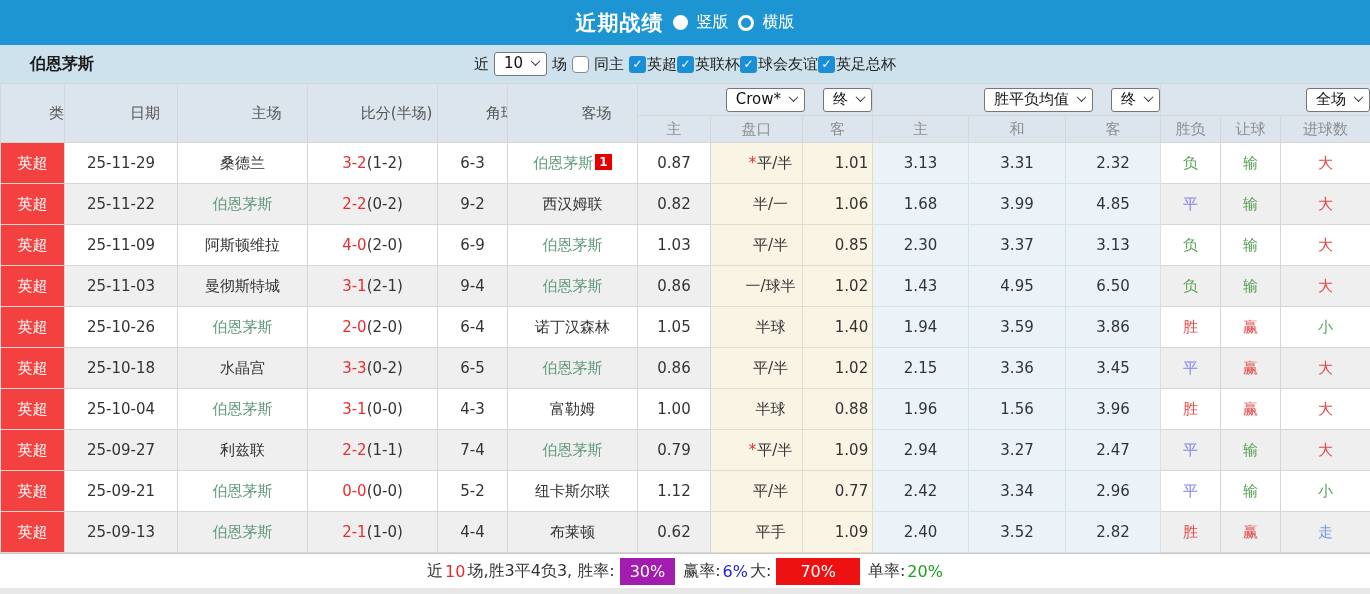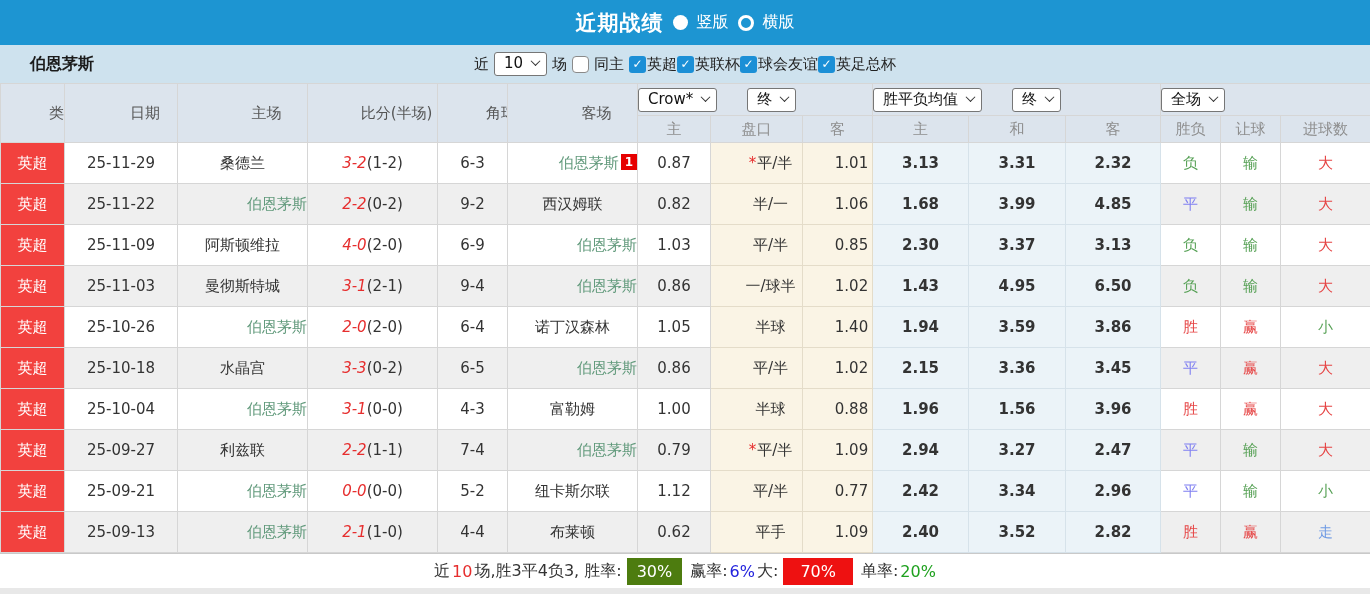--- a/index.html
+++ b/index.html
@@ -50,31 +50,31 @@
   table { border-collapse:collapse; table-layout:fixed; width:1370px; }
   th, td {
     border:1px solid #d6d6d6; text-align:center;
     overflow:hidden; white-space:nowrap; padding:0;
   }
   thead th { background:#dce4ed; font-weight:normal; }
   tr.selects-row { height:32px; }
   tr.subhead-row { height:27px; }
   th.main-h { color:#555; font-size:15px;padding-left:48px; }
   th.sub-h { color:#8e8e8e; font-size:15px; }
-  .sel-wrap { display:flex; justify-content:flex-start; align-items:center; gap:30px; }
+  .sel-wrap { display:flex; justify-content:flex-end; align-items:center; gap:18px; }
 
   tbody td { height:41px; font-size:15px; color:#333; background:#fff; }
   tbody tr.alt td { background:#efefef; }
   td.c-league { background:#f2413e !important; color:#fff; font-size:15px; }
   td.c-pan, td.c-oaway { background:#faf4e5 !important; border-color:#e4dcc9;padding-left:28px; }
-  td.c-avg { background:#ebf3f8 !important; border-color:#d6e2ea;font-weight:bold; }
-
-  .sc { color:#e62e2e;font-style:italic; }
+  td.c-avg { background:#ebf3f8 !important; border-color:#d6e2ea; }
+
+  .sc { color:#e62e2e; }
   .hf { color:#333; }
-  .team-green { color:#629a7c;text-align:right; }
+  .team-green { color:#629a7c; }
   .team-dark { color:#333; }
   .c-red { color:#e64545; }
   .c-green { color:#55a054; }
   .c-blue { color:#8181f1; }
   .c-walk { color:#6f9be4; }
   .star { color:#e62e2e; margin-right:1px; }
   .rank-badge {
     display:inline-block; background:#e60000; color:#fff;
     font-size:12px; font-weight:bold; line-height:16px;
     padding:0 4px; margin-left:2px; position:relative; top:-2px;
@@ -83,22 +83,22 @@
   
   .footer {
     height:35px; background:#fff; border-top:1px solid #c9c9c9;
     display:flex; align-items:center; justify-content:center;
     font-size:16px; color:#333;
   }
   .footer span { margin:0 1px; }
   .fp-red { color:#e62e2e; }
   .fp-blue { color:#2323dd; }
   .fp-green { color:#1fa11f; }
-  .fp-badge-green { background:#4d7c0f; color:#fff; padding:4px 10px; margin:0 7px 0 4px !important; }
-  .fp-badge-red { background:#ee1111; color:#fff; padding:4px 17px; margin:0 7px 0 4px !important; }
+  .fp-badge-green { background:#a21caf; color:#fff; padding:4px 10px; margin:0 7px 0 4px !important; }
+  .fp-badge-red { background:#ee1111; color:#fff; padding:4px 24px; margin:0 7px 0 4px !important; }
   .bottom-strip { height:9px; background:#e8e8e8; }
 </style>
 </head>
 <body>
 
 <div class="topbar">
   <span class="title">近期战绩</span>
   <span class="radio sel"></span>
   <span class="radio-label">竖版</span>
   <span class="radio unsel"></span>

